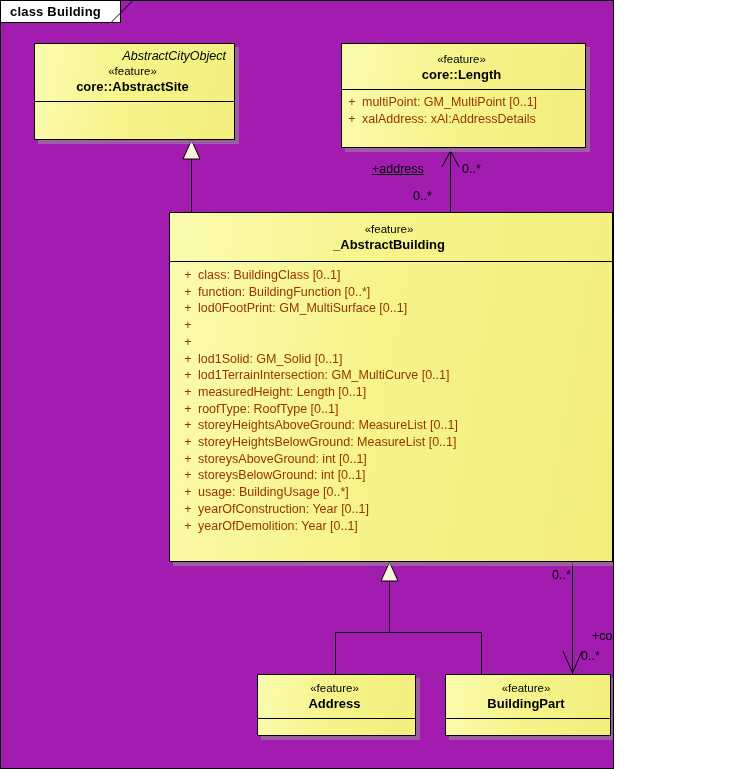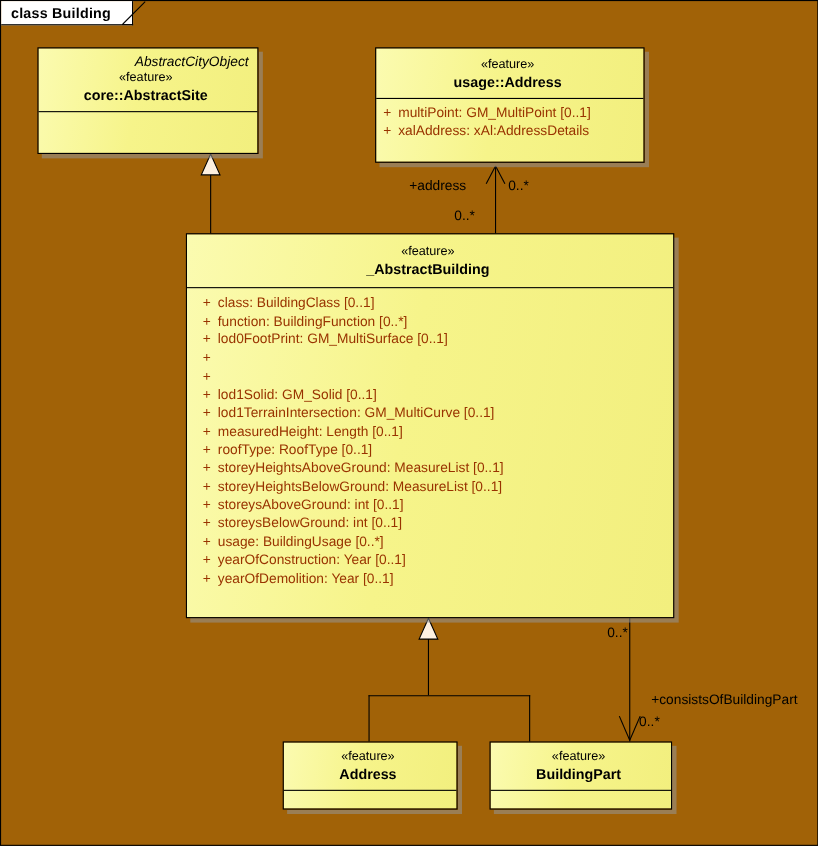--- a/index.html
+++ b/index.html
@@ -2,23 +2,23 @@
 <html><head>
 <meta charset="utf-8">
 <style>
   html, body {
     margin: 0;
     padding: 0;
     background: #ffffff;
   }
   #canvas {
     position: relative;
-    width: 744px;
+    width: 614px;
     height: 769px;
-    background: #a16207;
+    background: #a21caf;
     border: 1px solid #000000;
     box-sizing: border-box;
     font-family: "Liberation Sans", sans-serif;
     overflow: hidden;
   }
 
   
   .title-tab {
     position: absolute;
     left: 0px;
@@ -149,42 +149,42 @@
     <polygon points="388.5,561 380,580 397,580" fill="#fdf0e0" stroke="#000000" stroke-width="1"></polygon>
     <line x1="334" y1="631.5" x2="481" y2="631.5" stroke="#000000" stroke-width="1"></line>
     <line x1="334.5" y1="631" x2="334.5" y2="673" stroke="#000000" stroke-width="1"></line>
     <line x1="480.5" y1="631" x2="480.5" y2="673" stroke="#000000" stroke-width="1"></line>
 
     <line x1="571.5" y1="561" x2="571.5" y2="673" stroke="#000000" stroke-width="1"></line>
     <line x1="571.5" y1="672" x2="562" y2="650" stroke="#000000" stroke-width="1"></line>
     <line x1="571.5" y1="672" x2="581" y2="650" stroke="#000000" stroke-width="1"></line>
   </svg>
 
-  <div class="edge-label" style="left:371px; top:161px;">+address</div>
+  <div class="edge-label" style="left:371px; top:161px;text-decoration:underline;">+address</div>
   <div class="edge-label" style="left:461px; top:161px;">0..*</div>
   <div class="edge-label" style="left:412px; top:188px;">0..*</div>
 
   <div class="edge-label" style="left:551px; top:567px;">0..*</div>
   <div class="edge-label" style="left:591px; top:628px;">+consistsOfBuildingPart</div>
   <div class="edge-label" style="left:580px; top:648px;">0..*</div>
 
   <div class="uml-class" style="left:33px; top:42px; width:201px; height:97px;">
     <div class="uml-head">
       <span class="uml-qualifier">AbstractCityObject</span>
       <span class="uml-stereo">«feature»</span>
       <span class="uml-name">core::AbstractSite</span>
     </div>
     <div class="uml-sep"></div>
     <div class="uml-attrs empty"></div>
   </div>
 
   <div class="uml-class" style="left:340px; top:42px; width:245px; height:105px;">
     <div class="uml-head" style="padding-top:8px;">
       <span class="uml-stereo">«feature»</span>
-      <span class="uml-name">usage::Address</span>
+      <span class="uml-name">core::Length</span>
     </div>
     <div class="uml-sep"></div>
     <div class="uml-attrs">
       <div class="attr-row">
         <span class="attr-vis">+</span>
         <span class="attr-text">multiPoint:  GM_MultiPoint [0..1]</span>
       </div>
       <div class="attr-row">
         <span class="attr-vis">+</span>
         <span class="attr-text">xalAddress:  xAl:AddressDetails</span>

